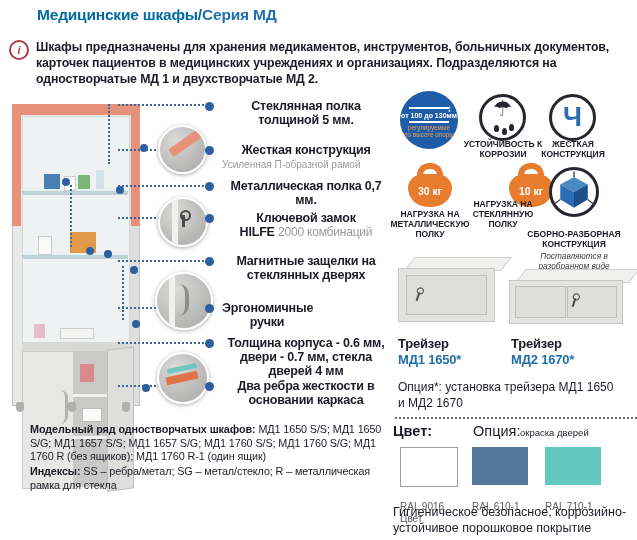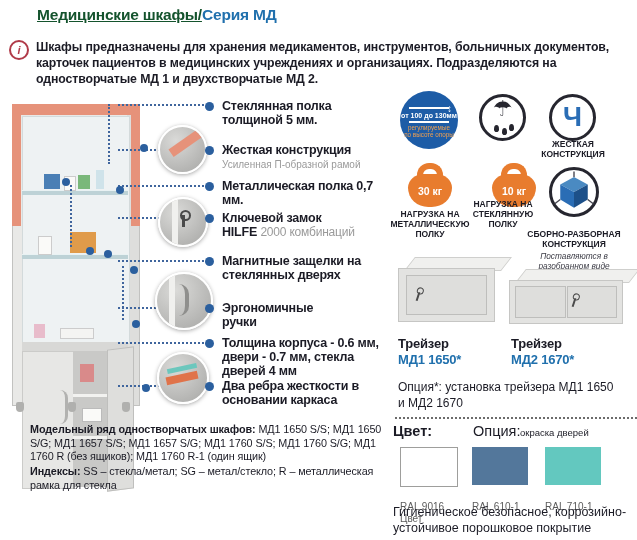--- a/index.html
+++ b/index.html
@@ -2,21 +2,21 @@
 <html><head>
 <meta charset="utf-8">
 <style>
   html,body{margin:0;padding:0;}
   body{font-family:"Liberation Sans",sans-serif;background:#fff;}
   .page{position:relative;width:637px;height:540px;background:#ffffff;overflow:hidden;}
   .abs{position:absolute;}
 
   
   .title{position:absolute;left:37px;top:6px;font-size:15.5px;font-weight:bold;letter-spacing:-0.2px;}
-  .t-black{color:#14532d;text-decoration:underline;}
+  .t-black{color:#0369a1;}
   .t-blue{color:#2070ad;}
   .info-icon{left:9px;top:40px;width:16px;height:16px;border:2px solid #b03a48;border-radius:50%;
     color:#b03a48;font-size:11px;font-weight:bold;text-align:center;line-height:16px;font-style:italic;}
   .intro{left:36px;top:39px;width:588px;font-size:12.3px;font-weight:bold;color:#1b1b25;line-height:1.32;letter-spacing:-0.1px;}
 
   
   .cabinet{left:10px;top:96px;width:140px;height:318px;}
   .cab-body{position:absolute;left:2px;top:8px;width:126px;height:300px;background:#e9e9e7;border:1px solid #c2c2c0;box-shadow:inset -12px 0 0 #dededc;}
   .cab-frame-top{position:absolute;left:2px;top:8px;width:128px;height:11px;background:#e6927a;}
   .cab-frame-left{position:absolute;left:2px;top:8px;width:9px;height:122px;background:#e6927a;}
@@ -42,21 +42,21 @@
   .dc-key{position:absolute;width:3px;height:12px;background:#4a4a4a;left:22px;top:16px;}
   .dc-key::before{content:"";position:absolute;left:-2px;top:-5px;width:7px;height:7px;border:2px solid #4a4a4a;border-radius:50%;}
   .dc-handle{position:absolute;left:18px;top:10px;width:10px;height:32px;border-right:4px solid #8f8f8d;border-radius:0 10px 10px 0;}
   .dc-edge{position:absolute;left:12px;top:0;width:6px;height:100%;background:#f0f0ee;}
   .dc-base-teal{position:absolute;width:30px;height:5px;background:#6cc7bd;transform:rotate(-12deg);left:8px;top:12px;}
   .dc-base-orange{position:absolute;width:32px;height:8px;background:#e0734a;transform:rotate(-12deg);left:7px;top:20px;}
 
   
   .callout{position:absolute;left:205px;width:185px;z-index:4;}
   .callout .dot{position:absolute;left:0;top:2px;width:9px;height:9px;border-radius:50%;background:#2b5f9e;}
-  .callout .ct{margin-left:17px;font-size:12.5px;font-weight:bold;color:#1b1b25;line-height:1.1;letter-spacing:-0.2px;}
+  .callout .ct{margin-left:17px;font-size:12.5px;font-weight:bold;color:#1b1b25;line-height:1.1;letter-spacing:-0.2px;text-align:center;}
   .callout .cs{margin-left:17px;font-size:10px;color:#9a9a9a;line-height:1.15;margin-top:1px;}
   .cs-inline{font-size:12px;color:#9a9a9a;font-weight:normal;}
 
   
   .badge-circle{position:absolute;border-radius:50%;border:3px solid #26262f;background:#fff;box-sizing:border-box;}
   .badge-blue{position:absolute;border-radius:50%;background:#1d5ca6;box-sizing:border-box;color:#fff;text-align:center;}
   .bb-line{position:absolute;left:9px;width:40px;height:2px;background:#fff;}
   .bb-range{position:absolute;left:0;width:100%;top:21px;font-size:7px;font-weight:bold;color:#fff;}
   .bb-note{position:absolute;left:4px;width:50px;top:33px;font-size:6.3px;color:#f0a050;line-height:1.15;}
   .bb-arrow{position:absolute;right:6px;top:12px;font-size:10px;color:#fff;}
@@ -216,33 +216,34 @@
     <div class="bb-arrow">↕</div>
     <div class="bb-note">регулируемые по высоте опоры</div>
   </div>
 
   <div class="badge-circle" style="left:479px;top:94px;width:47px;height:47px">
     <div class="umb">☂</div>
     <div class="drop" style="left:12px;top:28px"></div>
     <div class="drop" style="left:20px;top:31px"></div>
     <div class="drop" style="left:27px;top:27px"></div>
   </div>
+  <div class="badge-label" style="left:459px;top:140px;width:88px">Устойчивость к коррозии</div>
 
   <div class="badge-circle" style="left:549px;top:94px;width:47px;height:47px">
     <div class="glyph-ch">Ч</div>
   </div>
   <div class="badge-label" style="left:528px;top:140px;width:90px">Жесткая конструкция</div>
 
   <div class="kb" style="left:408px;top:163px">
     <div class="kb-handle"></div>
     <div class="kb-body">30 кг</div>
   </div>
   <div class="badge-label" style="left:387px;top:210px;width:86px">Нагрузка на металлическую полку</div>
 
-  <div class="kb" style="left:492px;top:163px">
+  <div class="kb" style="left:509px;top:163px">
     <div class="kb-handle"></div>
     <div class="kb-body">10 кг</div>
   </div>
   <div class="badge-label" style="left:460px;top:200px;width:86px">Нагрузка на стеклянную полку</div>
 
   <div class="badge-circle" style="left:549px;top:167px;width:50px;height:50px">
     <svg width="44" height="44" viewBox="0 0 32 32" style="position:absolute;left:0;top:0">
       <polygon points="16,5 26,10.5 16,16 6,10.5" fill="#4a8ac2"></polygon>
       <polygon points="6,10.5 16,16 16,27.5 6,21.5" fill="#2a6db5"></polygon>
       <polygon points="26,10.5 16,16 16,27.5 26,21.5" fill="#1d5089"></polygon>
@@ -269,21 +270,21 @@
   </div>
   <div class="tz-name" style="left:398px;top:336px">Трейзер</div>
   <div class="tz-model" style="left:398px;top:352px">МД1 1650*</div>
   <div class="tz-name" style="left:511px;top:336px">Трейзер</div>
   <div class="tz-model" style="left:511px;top:352px">МД2 1670*</div>
   <div class="tz-option">Опция*: установка трейзера МД1 1650 и МД2 1670</div>
   <div class="dotted-sep"></div>
 
   <div class="models">
     <p><b>Модельный ряд одностворчатых шкафов:</b><span> МД1 1650 S/S; МД1 1650 S/G; МД1 1657 S/S; МД1 1657 S/G; МД1 1760 S/S; МД1 1760 S/G; МД1 1760 R (без ящиков); МД1 1760 R-1 (один ящик)</span></p>
-    <p><b>Индексы:</b><span> SS – стекла/метал; SG – метал/стекло; R – металлическая рамка для стекла</span></p>
+    <p><b>Индексы:</b><span> SS – ребра/метал; SG – метал/стекло; R – металлическая рамка для стекла</span></p>
   </div>
 
   <div class="colors">
     <div class="col-title">Цвет:</div>
     <div class="opt-title">Опция:</div>
     <div class="opt-sub">окраска дверей</div>
 
     <div class="swatch" style="left: 7px; border: 1px solid rgb(158, 158, 156); background-color: rgb(255, 255, 255);"></div>
     <div class="swatch" style="left: 79px; background-color: rgb(83, 119, 155);"></div>
     <div class="swatch" style="left: 152px; background-color: rgb(99, 200, 191);"></div>

